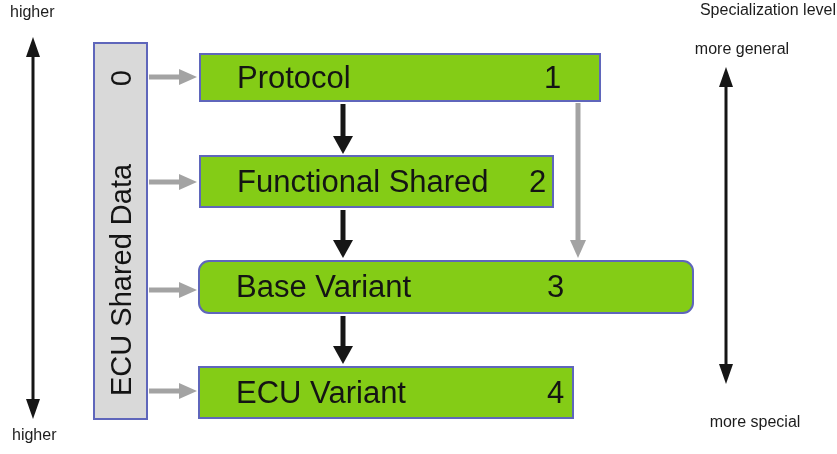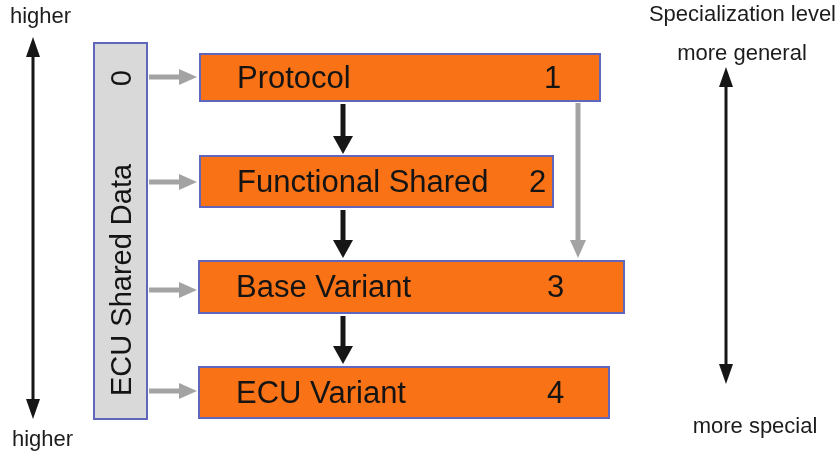--- a/index.html
+++ b/index.html
@@ -17,26 +17,26 @@
     color: #171717;
   }
   .arrow-layer {
     position: absolute;
     left: 0; top: 0;
     width: 837px; height: 454px;
   }
   .txt {
     position: absolute;
     white-space: nowrap;
-    font-size: 22px;
+    font-size: 16px;
     color: #1c1c1c;
   }
   .box {
     position: absolute;
-    background: #f97316;
+    background: #84cc16;
     border: 2px solid #5f66bb;
     box-sizing: border-box;
     font-size: 31px;
     color: #141414;
   }
   .box .lbl {
     position: absolute;
     left: 36px;
     top: 50%;
     transform: translateY(-50%);
@@ -44,23 +44,23 @@
   }
   .box .num {
     position: absolute;
     top: 50%;
     transform: translateY(-50%);
   }
   .box-protocol  { left: 199px; top: 53px;  width: 402px; height: 49px; }
   .box-protocol .num { left: 343px; }
   .box-funcgroup { left: 199px; top: 155px; width: 355px; height: 53px; }
   .box-funcgroup .num { left: 328px; }
-  .box-basevar   { left: 198px; top: 260px; width: 427px; height: 54px; }
+  .box-basevar   { left: 198px; top: 260px; width: 496px; height: 54px; border-radius: 11px; }
   .box-basevar .num { left: 347px; }
-  .box-ecuvar    { left: 198px; top: 366px; width: 412px; height: 53px; }
+  .box-ecuvar    { left: 198px; top: 366px; width: 376px; height: 53px; }
   .box-ecuvar .num { left: 347px; }
 
   .box-shared {
     left: 93px; top: 42px;
     width: 55px; height: 378px;
     background: #d9d9d9;
   }
   .box-shared .rot {
     position: absolute;
     left: 50%; top: 50%;

